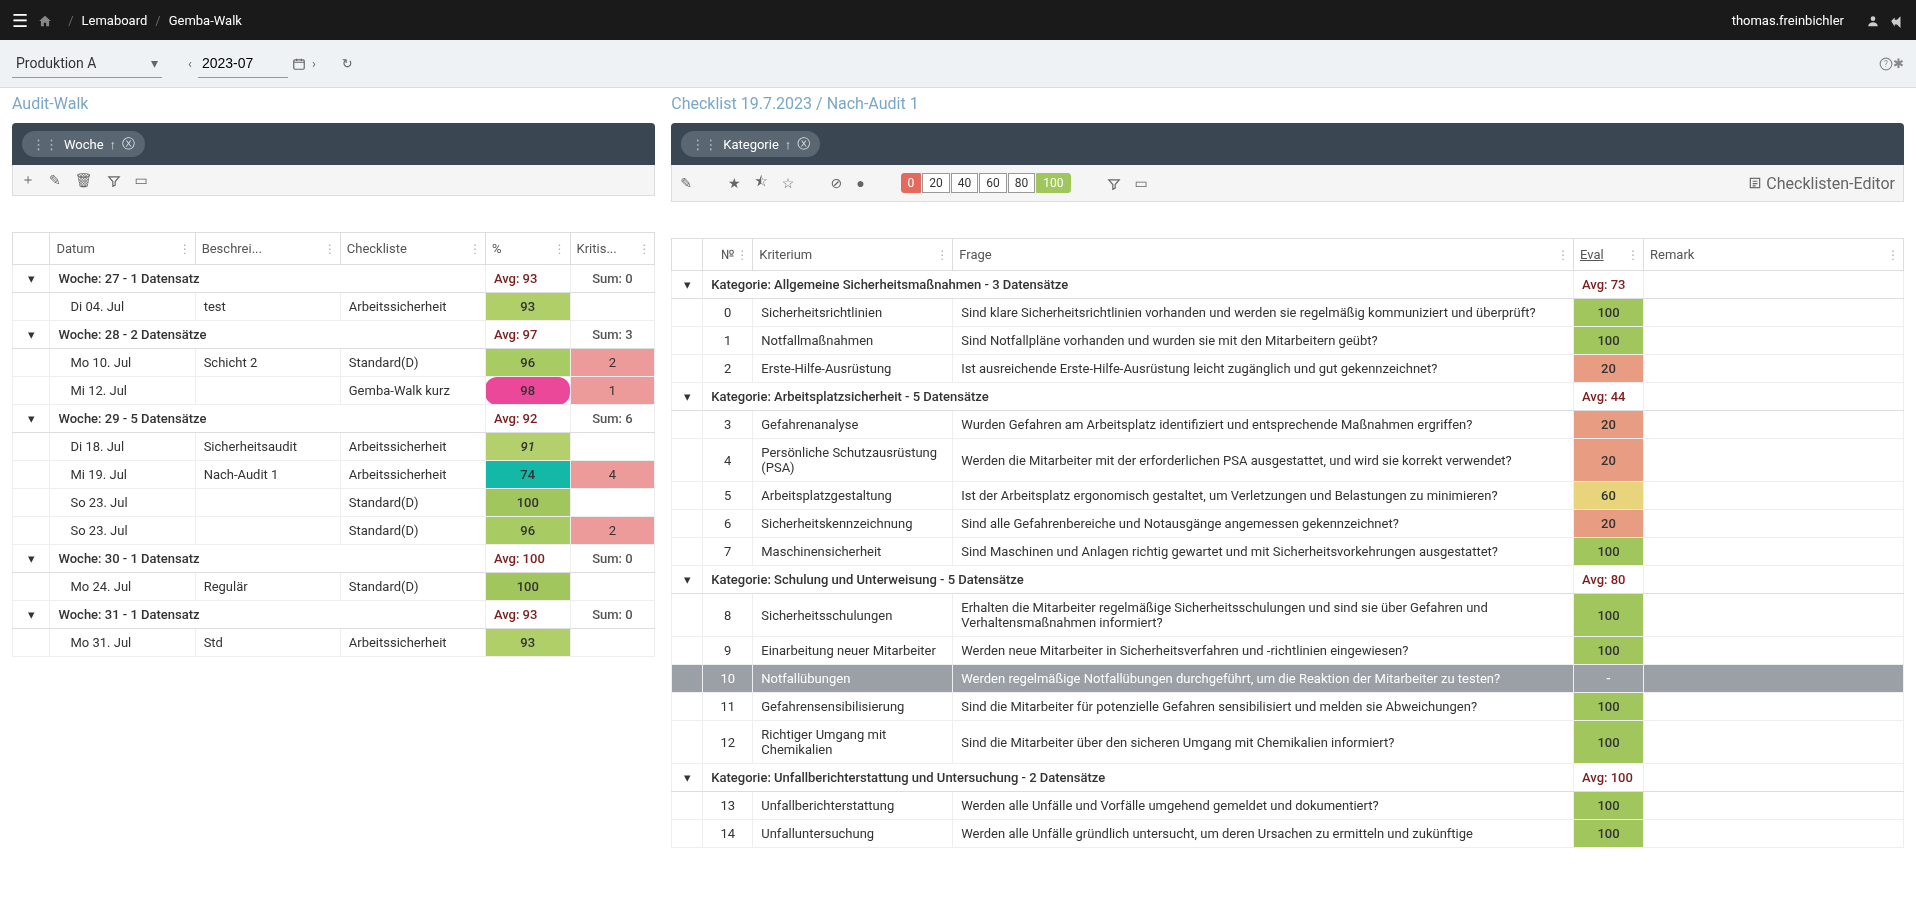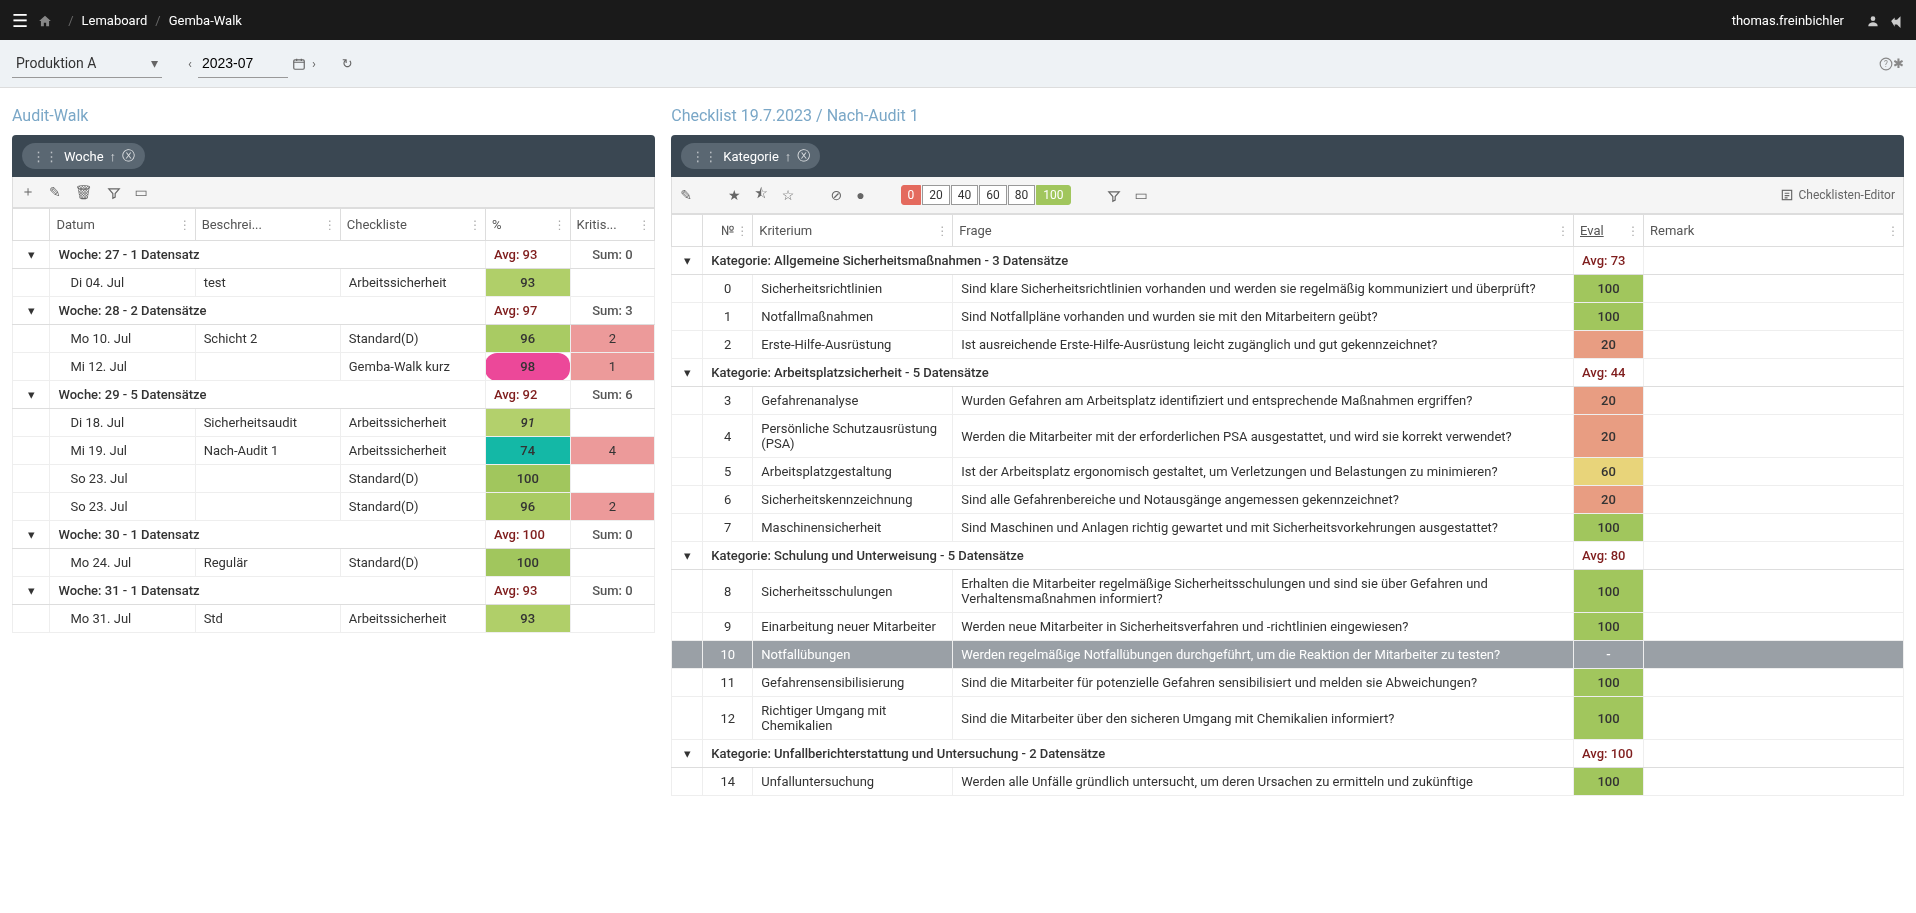--- a/index.html
+++ b/index.html
@@ -14,39 +14,39 @@
 .top-bar .user { margin-right: 12px; }
 .top-bar .icon-btn { cursor: pointer; margin-left: 10px; color: #ccc; font-size: 16px; }
 .filter-bar { background: #eef2f5; height: 48px; display: flex; align-items: center; padding: 0 12px; border-bottom: 1px solid #ddd; }
 .dropdown { border: none; border-bottom: 1px solid #999; background: transparent; padding: 6px 24px 6px 4px; margin-right: 20px; min-width: 150px; font-size: 14px; position: relative; }
 .dropdown::after { content: "▾"; position: absolute; right: 4px; color: #666; }
 .nav-arrow { cursor: pointer; padding: 6px; color: #666; }
 .date-input { border: none; border-bottom: 1px solid #999; background: transparent; padding: 6px 4px; width: 90px; font-size: 14px; }
 .cal-icon { color: #666; margin-left: 4px; cursor: pointer; }
 .refresh { color: #666; margin-left: 20px; cursor: pointer; }
 .filter-bar .spacer { flex: 1; }
-.main { display: flex; padding: 12px 12px; gap: 16px; }
+.main { display: flex; padding: 0 12px; gap: 16px; }
 .panel { display: flex; flex-direction: column; }
 .panel.left { width: 34%; }
 .panel.right { flex: 1; }
 .panel-title { color: #7aa7c7; font-size: 16px; padding: 6px 0 10px; }
 .group-bar { background: #3a4752; color: #fff; border-radius: 4px 4px 0 0; padding: 8px 10px; display: flex; align-items: center; }
 .chip { background: #5a6772; border-radius: 14px; padding: 4px 10px; display: inline-flex; align-items: center; gap: 6px; font-size: 13px; }
 .chip .grip { opacity: .6; }
 .chip .arrow { opacity: .8; }
 .chip .close { opacity: .8; cursor: pointer; }
 .toolbar { background: #f5f5f5; border: 1px solid #ddd; border-top: none; padding: 6px 8px; display: flex; align-items: center; gap: 14px; }
 .toolbar .icon { color: #666; cursor: pointer; font-size: 14px; }
 .toolbar .spacer { flex: 1; }
 .score-pills { display: flex; gap: 1px; }
 .score-pills span { padding: 2px 6px; font-size: 12px; border: 1px solid #999; background: #fff; cursor: pointer; }
 .score-pills span:first-child { background: #e46a5e; color: #fff; border-color: #e46a5e; border-radius: 3px 0 0 3px; }
 .score-pills span:last-child { background: #a1c65d; color: #fff; border-color: #a1c65d; border-radius: 0 3px 3px 0; }
-.link-btn { color: #666; font-size: 12px; cursor: pointer; display: flex; align-items: center; gap: 4px; }
-table { width: 100%; border-collapse: collapse; font-size: 13px; }
+.link-btn { color: #666; font-size: 16px; cursor: pointer; display: flex; align-items: center; gap: 4px; }
+table { width: 100%; border-collapse: collapse; font-size: 13px; margin-top: 36px; }
 th { background: #fff; border: 1px solid #ddd; padding: 8px 6px; text-align: left; font-weight: 400; color: #555; position: relative; }
 th .menu { position: absolute; right: 4px; top: 50%; transform: translateY(-50%); color: #aaa; cursor: pointer; font-size: 12px; }
 td { border: 1px solid #eee; padding: 6px 8px; }
 tr.group-row td { background: #fff; font-weight: 500; border-top: 1px solid #ddd; border-bottom: 1px solid #ddd; }
 tr.group-row .caret { cursor: pointer; display: inline-block; width: 14px; }
 tr.selected td { background: #9aa0a6; color: #fff; }
 .pct { text-align: center; font-weight: 500; }
 .pct.g100 { background: #a1c65d; }
 .pct.g98 { background: #ec4899; border-radius: 12px; }
 .pct.g96 { background: #a9cb63; }
@@ -438,20 +438,28 @@
       <td></td>
           </tr>
           <tr class="group-row">
             <td class="expand"><span class="caret">▾</span></td>
     <td colspan="3">Kategorie: Unfallberichterstattung und Untersuchung - 2 Datensätze</td>
     <td class="avg-cell">Avg: 100</td>
             <td></td>
           </tr>
           <tr>
             <td class="expand"></td>
+      <td class="num">13</td>
+      <td>Unfallberichterstattung</td>
+      <td>Werden alle Unfälle und Vorfälle umgehend gemeldet und dokumentiert?</td>
+      <td class="pct g100">100</td>
+      <td></td>
+          </tr>
+          <tr>
+            <td class="expand"></td>
       <td class="num">14</td>
       <td>Unfalluntersuchung</td>
       <td>Werden alle Unfälle gründlich untersucht, um deren Ursachen zu ermitteln und zukünftige</td>
       <td class="pct g100">100</td>
       <td></td>
           </tr>
         </tbody>
     </table>
   </div>
 </div>

